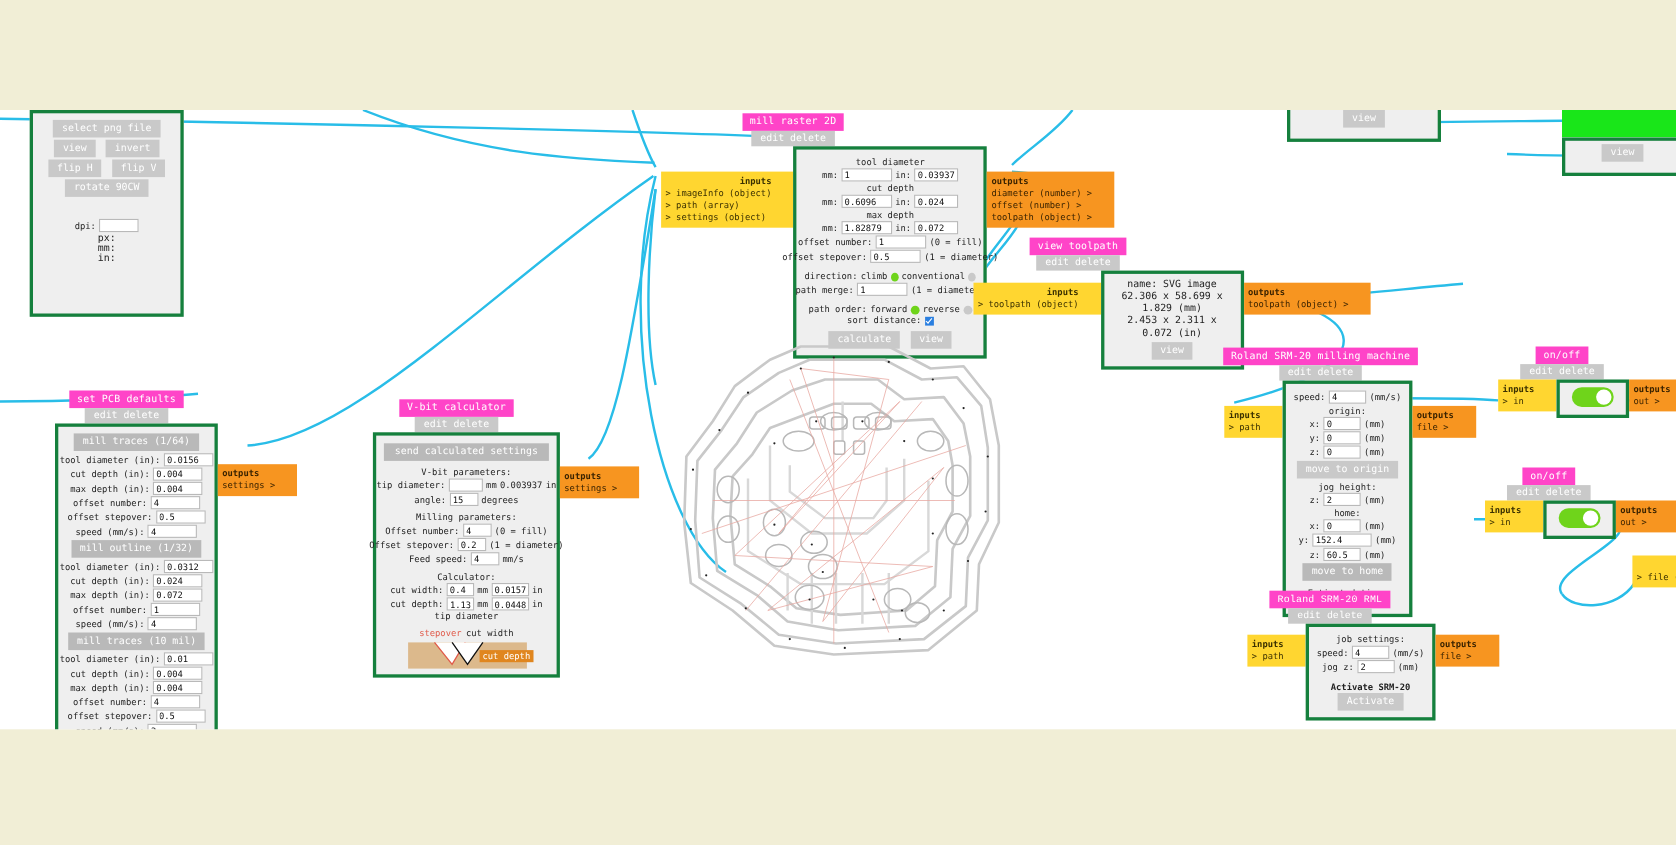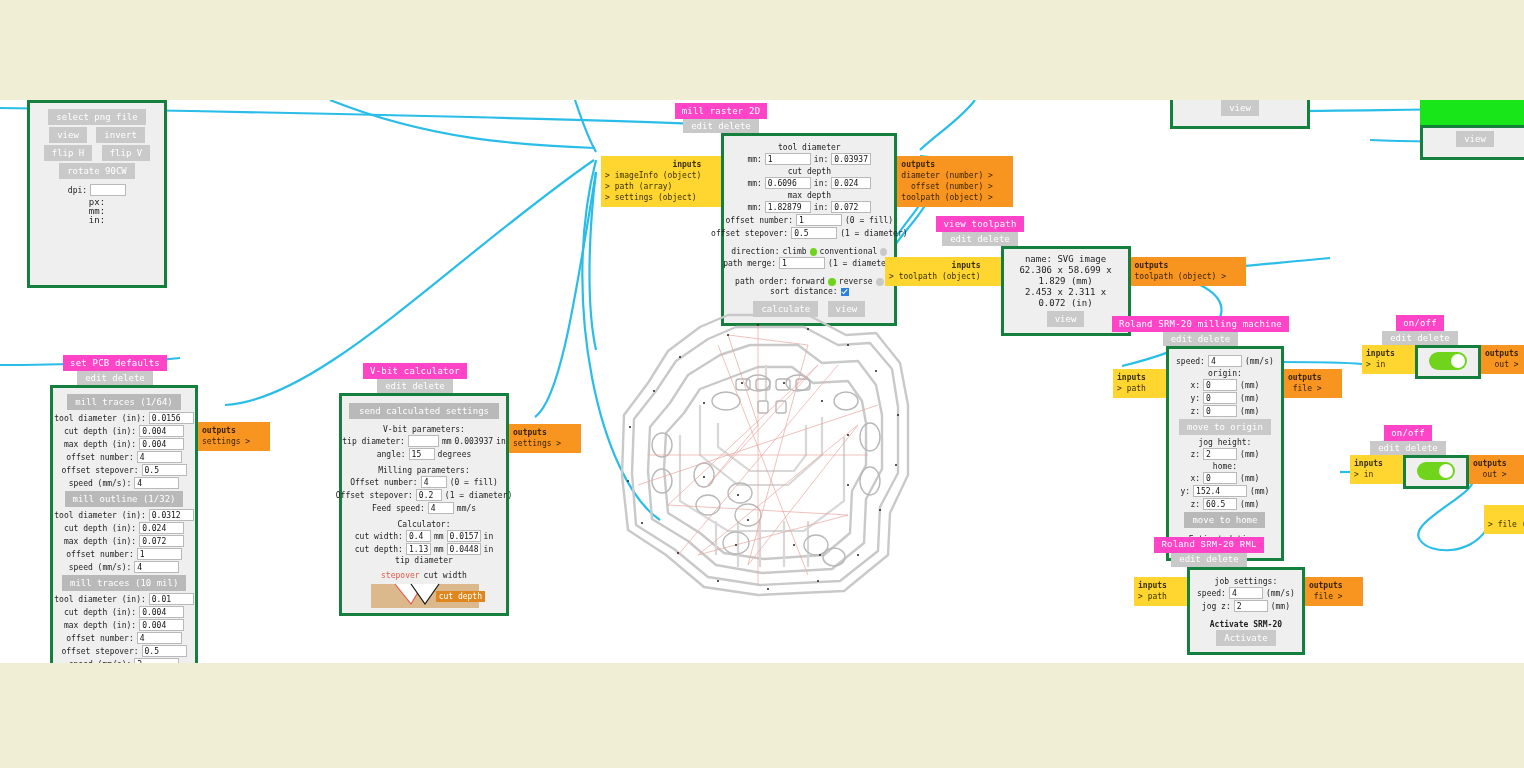--- a/index.html
+++ b/index.html
@@ -33,21 +33,21 @@
     padding:5px 7px;text-align:center;
   }
   .io{
     background:#ffd630;color:#3a3000;font-size:8px;
     padding:3px 20px 4px 4px;text-align:right;line-height:11px;white-space:nowrap;
   }
   .io.out{background:#f79520;color:#3a2300;text-align:left;}
   .io b{display:block;text-align:right;font-weight:bold;font-size:8px;}
   .io.out b{text-align:left;}
   .io .port{display:block;text-align:left;}
-  .io.out .port{text-align:right;}
+  .io.out .port{}
   .btn{
     background:#c9c9c9;color:#ffffff;border:0;
     padding:3px 8px;font-size:9px;font-family:inherit;display:inline-block;
     margin:1px 2px;white-space:nowrap;
   }
   .btn.dark{background:#b9b9b9;}
   input.f{
     font-family:inherit;font-size:8px;border:1px solid #b9b9b9;background:#fff;
     padding:0 2px;height:12px;box-sizing:border-box;color:#111;
   }
@@ -103,21 +103,21 @@
         </div>
         <div>
           <button class="btn">view</button>
           <button class="btn">invert</button>
         </div>
         <div>
           <button class="btn">flip H</button>
           <button class="btn">flip V</button>
           <button class="btn">rotate 90CW</button>
         </div>
-        <div class="row" style="margin-top:4px;">
+        <div class="row" style="margin-top:19px;">
           <span class="lbl">dpi:</span>
           <input class="f" style="width: 36px;" value="">
         </div>
         <div style="line-height:9px;margin-top:2px;">
           <div>px:</div>
           <div>mm:</div>
           <div>in:</div>
         </div>
       </div>
     </div>

